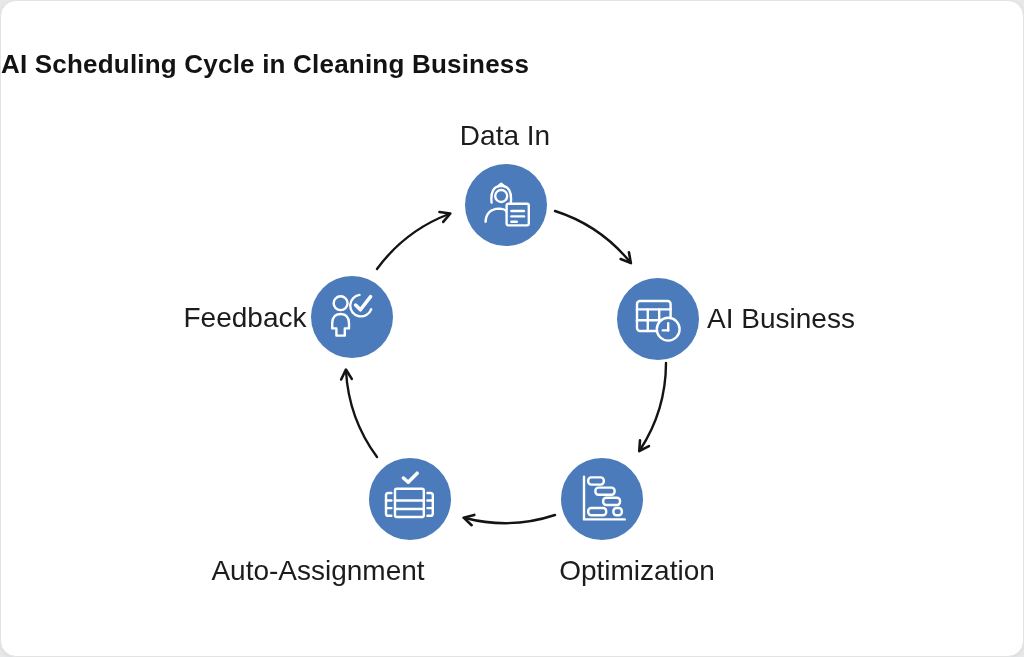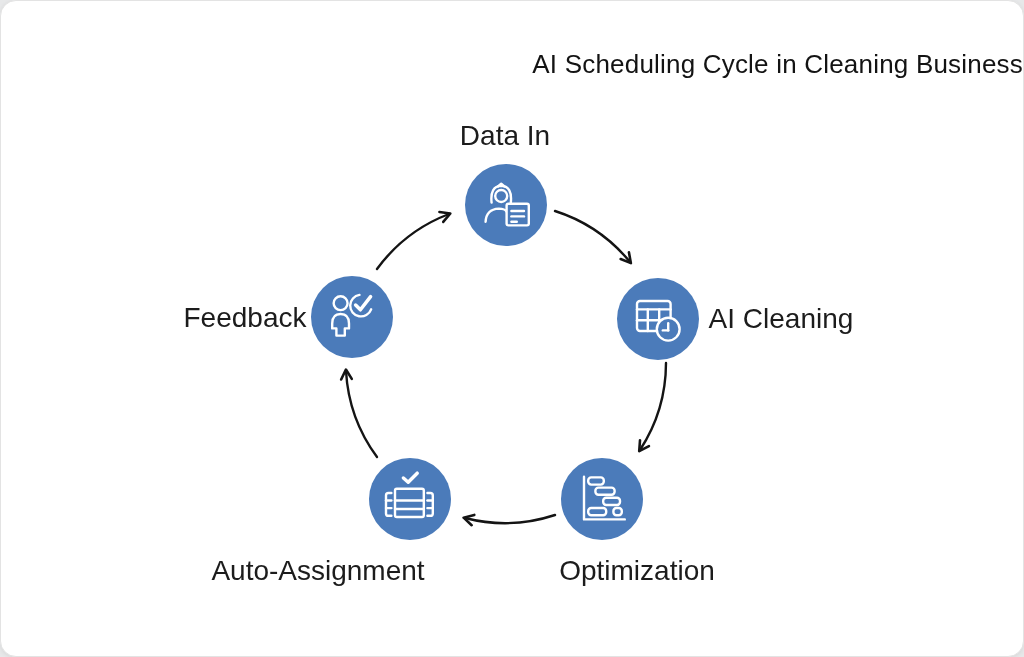--- a/index.html
+++ b/index.html
@@ -12,22 +12,22 @@
   .card {
     position:absolute; inset:0;
     background: var(--card-bg, #ffffff);
     border-radius:16px;
     border:1px solid #e3e3e3;
     box-shadow: 0 1px 4px rgba(0,0,0,0.07);
     overflow:hidden;
   }
   .title {
     position:absolute; top:48px; left:0; width:100%;
-    text-align:right;
-    font-size:26px; font-weight:normal;
+    text-align:left;
+    font-size:26px; font-weight:bold;
     color: var(--title-color, #131313);
     letter-spacing:0.2px;
   }
   .diagram-svg { position:absolute; left:0; top:0; }
   .node-circle { fill: var(--node-fill, #4b7bba); }
   .icon {
     stroke: var(--icon-stroke, #ffffff);
     fill:none; stroke-width:2;
     stroke-linecap:round; stroke-linejoin:round;
   }
@@ -129,18 +129,18 @@
       <g class="icon" transform="translate(351 316) scale(1.2) translate(-24 -24)">
         <circle cx="14.5" cy="12.5" r="5.8"></circle>
         <path d="M 7.5 33.5 L 7.5 29.5 Q 7.5 21.5 14.5 21.5 Q 21.5 21.5 21.5 29.5 L 21.5 33.5 L 18 33.5 L 18 39.5 L 11 39.5 L 11 33.5 Z"></path>
         <path d="M 39.96 17.58 A 9 9 0 1 1 30.25 5.59"></path>
         <path class="icon-bold" d="M 27 14 L 31 18 L 39.5 7"></path>
       </g>
     </g>
   </svg>
 
   <div class="node-label" style="left:504px; top:135px;">Data In</div>
-  <div class="node-label" style="left:780px; top:318px;">AI Cleaning</div>
+  <div class="node-label" style="left:780px; top:318px;">AI Business</div>
   <div class="node-label" style="left:636px; top:570px;">Optimization</div>
   <div class="node-label" style="left:317px; top:570px;">Auto-Assignment</div>
   <div class="node-label" style="left:244px; top:317px;text-align:center;">Feedback</div>
 
 </div>
 
 </body></html>

